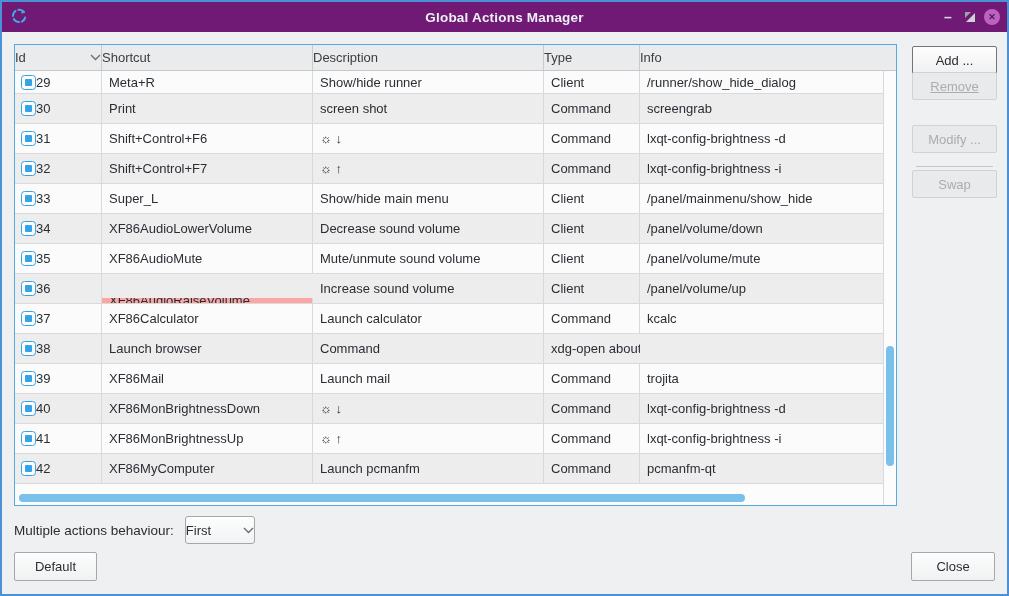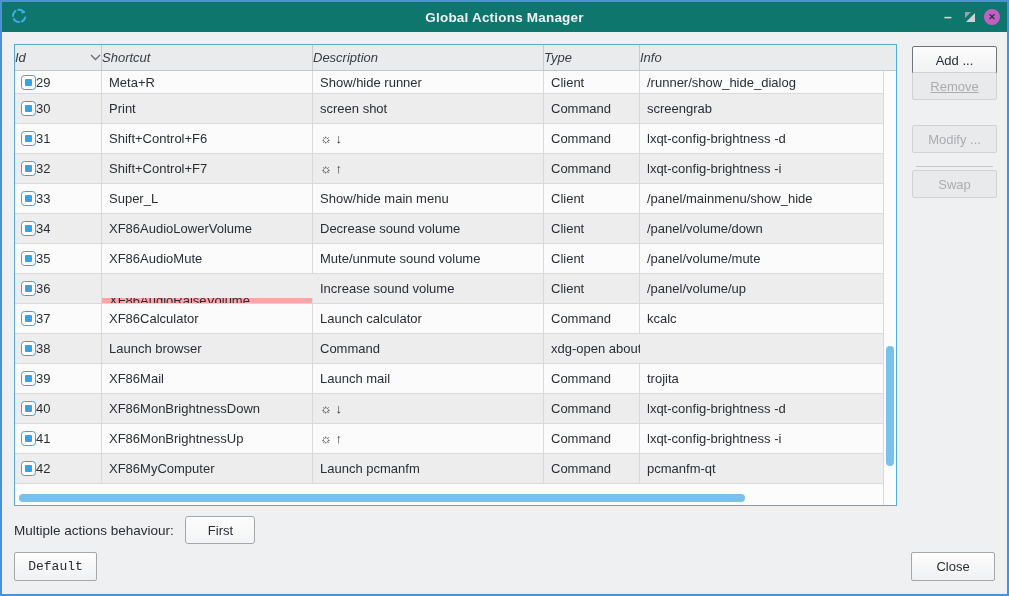--- a/index.html
+++ b/index.html
@@ -2,36 +2,36 @@
 <html><head>
 <meta charset="utf-8">
 <style>
   html,body{margin:0;padding:0;}
   body{
     width:1009px;height:596px;box-sizing:border-box;position:relative;overflow:hidden;
     border:2px solid #4a92d5;background:#eff0f1;
     font-family:"Liberation Sans",sans-serif;color:#2a2e33;font-size:13px;
   }
   
-  .titlebar{position:absolute;left:0;top:0;right:0;height:30px;background:#0f766e;display:flex;align-items:center;}
+  .titlebar{position:absolute;left:0;top:0;right:0;height:30px;background:#701a75;display:flex;align-items:center;}
   .win-icon{position:absolute;left:8px;top:6px;width:18px;height:18px;}
   .title{position:absolute;left:0;right:0;text-align:center;color:#eef1f4;font-weight:bold;font-size:13.5px;letter-spacing:.2px;}
   .tb-btn{position:absolute;top:0;width:22px;height:30px;display:flex;align-items:center;justify-content:center;cursor:default;}
   .btn-min{right:48px;color:#d3d7db;font-weight:bold;font-size:14px;}
   .btn-restore{right:26px;}
   .btn-close{right:4px;}
   .close-circle{width:16px;height:16px;border-radius:50%;background:#c25fc2;display:flex;align-items:center;justify-content:center;
     color:#2c323d;font-size:9px;font-weight:bold;line-height:1;}
   
   .table-frame{position:absolute;left:12px;top:42px;width:883px;height:462px;box-sizing:border-box;
     border:1px solid #57aadf;background:#fcfcfc;}
   .thead{display:grid;grid-template-columns:87px 211px 231px 96px 1fr;height:26px;background:#eaebec;
     border-bottom:1px solid #c6c7c8;box-sizing:border-box;}
   .th{display:flex;align-items:center;justify-content:space-between;gap:8px;font-size:13px;color:#383d42;
-    border-right:1px solid #c9cacb;box-sizing:border-box;font-style:italic;}
+    border-right:1px solid #c9cacb;box-sizing:border-box;}
   .th:last-child{border-right:none;}
   .tbody{position:absolute;left:0;top:26px;right:12px;bottom:0;overflow:hidden;background:#fcfcfc;border-right:1px solid #d8d9da;}
   .row{display:grid;grid-template-columns:87px 211px 231px 96px 1fr;height:30px;box-sizing:border-box;
     background:#fbfbfb;border-bottom:1px solid #d9dadb;}
   .row.alt{background:#ededee;}
   .row.partial{height:23px;}
   .cell{display:flex;align-items:center;padding:0 7px;border-right:1px solid #d8d9da;box-sizing:border-box;
     white-space:nowrap;overflow:hidden;}
   .cell:last-child{border-right:none;}
   .cell.sel{background:#fca5a5;margin-top:24px;}
@@ -53,22 +53,22 @@
   .side .btn{position:absolute;left:0;width:85px;height:28px;}
   .b-add{top:2px;}
   .b-remove{top:28px;text-decoration:underline;}
   .b-modify{top:81px;}
   .side .divider{position:absolute;left:4px;right:4px;top:122px;border-top:1px solid #c6c7c8;}
   .b-swap{top:126px;}
   
   .behaviour{position:absolute;left:12px;top:513px;height:30px;display:flex;align-items:center;gap:11px;}
   .behaviour-label{font-size:13.5px;color:#2a2e33;}
   .combo{box-sizing:border-box;width:70px;height:28px;background:linear-gradient(#fdfdfd,#f2f3f4);
-    border:1px solid #a5a7a9;border-radius:3px;display:flex;align-items:center;padding:0 22px;gap:8px;justify-content:space-between;}
-  .b-default{position:absolute;left:12px;top:550px;width:83px;height:29px;font-family:Liberation Mono, monospace;}
+    border:1px solid #a5a7a9;border-radius:3px;display:flex;align-items:center;padding:0 0;gap:8px;justify-content:space-between;}
+  .b-default{position:absolute;left:12px;top:550px;width:83px;height:29px;}
   .b-close{position:absolute;left:909px;top:550px;width:84px;height:29px;}
   .chev{display:inline-block;}
 </style>
 </head>
 <body>
 
 <div class="titlebar">
   <span class="win-icon">
     <svg width="18" height="18" viewBox="0 0 18 18">
       <path d="M14 4 A6.2 6.2 0 1 0 15.2 9.5" fill="none" stroke="#3daee9" stroke-width="2" stroke-linecap="round" stroke-dasharray="6 3"></path>

